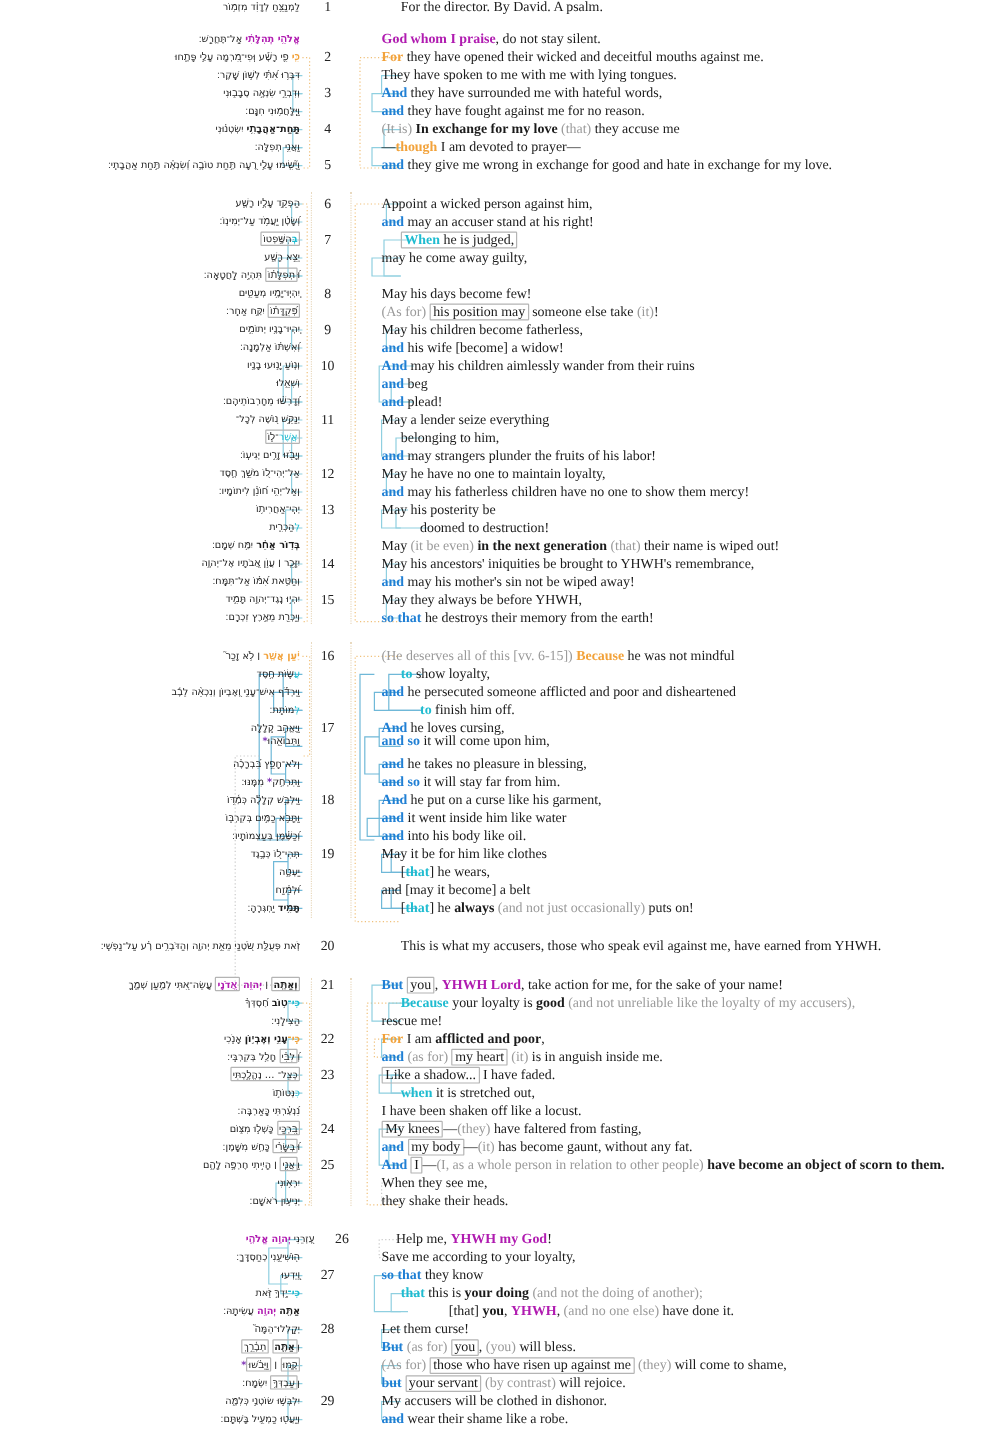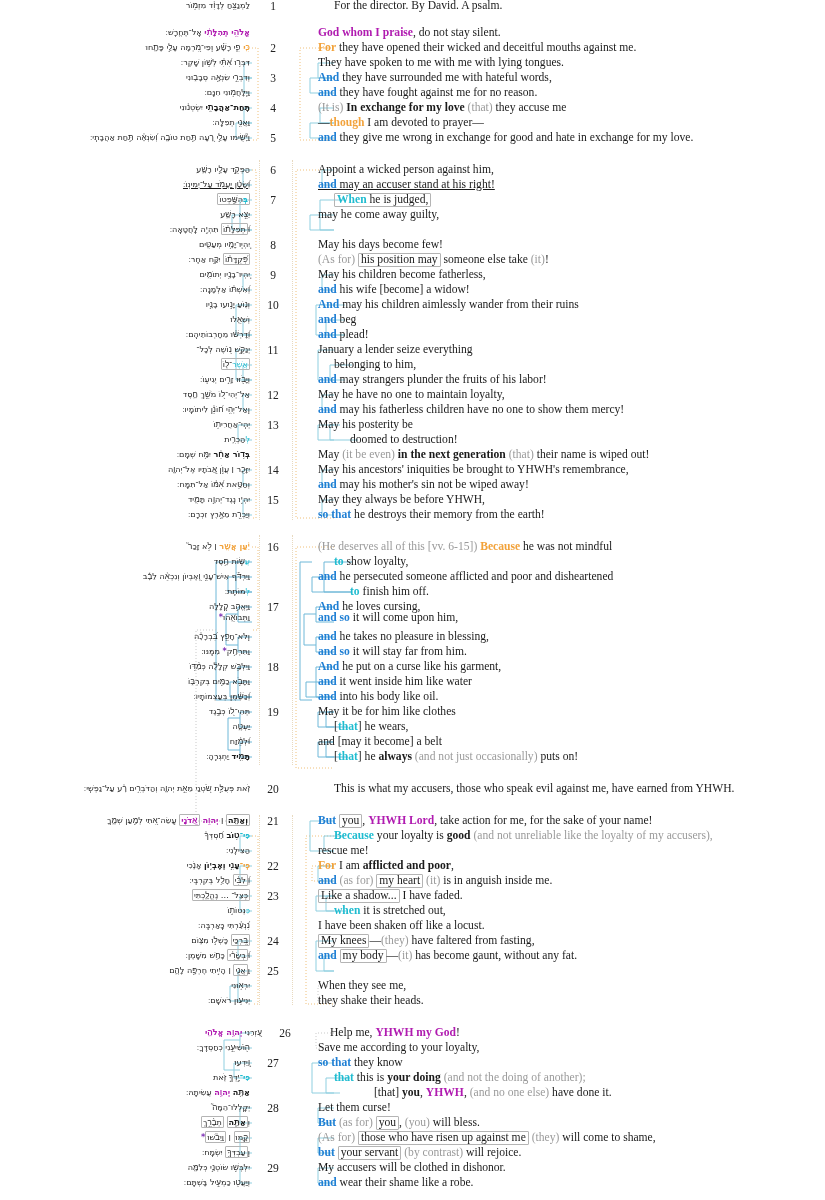--- a/index.html
+++ b/index.html
@@ -240,21 +240,21 @@
       <div class="line" style="top: 130px;">
         <div class="heb">וַיָּ֘שִׂ֤ימוּ עָלַ֣י רָ֭עָה תַּ֣חַת טוֹבָ֑ה וְ֝שִׂנְאָ֗ה תַּ֣חַת אַהֲבָתִֽי׃</div>
         <div class="vnum">5</div>
         <div class="eng"><span class="i1"><span class="cj-blue">and</span> they give me wrong in exchange for good and hate in exchange for my love.</span></div>
       </div>
       <div class="line" style="top: 162px;">
         <div class="heb">הַפְקֵ֣ד עָלָ֣יו רָשָׁ֑ע</div>
         <div class="vnum">6</div>
         <div class="eng"><span class="i1">Appoint a wicked person against him,</span></div>
       </div>
-      <div class="line" style="top: 177px; text-decoration: underline;">
+      <div class="line" style="top: 177px;">
         <div class="heb">וְ֝שָׂטָ֗ן יַעֲמֹ֥ד עַל־יְמִינֽוֹ׃</div>
         <div class="vnum"></div>
         <div class="eng"><span class="i1"><span class="cj-blue">and</span> may an accuser stand at his right!</span></div>
       </div>
       <div class="line" style="top: 192px;">
         <div class="heb"><span class="hbox"><span class="hb-cyan hb-bold">בְּ</span>הִשָּׁ֣פְטוֹ</span></div>
         <div class="vnum">7</div>
         <div class="eng"><span class="i2"><span class="boxed"><span class="hl-cyan">When</span> he is judged,</span></span></div>
       </div>
       <div class="line" style="top: 207px;">
@@ -297,21 +297,21 @@
         <div class="eng"><span class="i1"><span class="cj-blue">and</span> beg</span></div>
       </div>
       <div class="line" style="top: 327px;">
         <div class="heb">וְ֝דָרְשׁ֗וּ מֵחָרְבוֹתֵיהֶֽם׃</div>
         <div class="vnum"></div>
         <div class="eng"><span class="i1"><span class="cj-blue">and</span> plead!</span></div>
       </div>
       <div class="line" style="top: 342px;">
         <div class="heb">יְנַקֵּ֣שׁ נ֭וֹשֶׁה לְכָל־</div>
         <div class="vnum">11</div>
-        <div class="eng"><span class="i1">January a lender seize everything</span></div>
+        <div class="eng"><span class="i1">May a lender seize everything</span></div>
       </div>
       <div class="line" style="top: 357px;">
         <div class="heb"><span class="hbox"><span class="hb-cyan">אֲשֶׁר</span>־ל֑וֹ</span></div>
         <div class="vnum"></div>
         <div class="eng"><span class="i2">belonging to him,</span></div>
       </div>
       <div class="line" style="top: 372px;">
         <div class="heb">וְיָבֹ֖זּוּ זָרִ֣ים יְגִיעֽוֹ׃</div>
         <div class="vnum"></div>
         <div class="eng"><span class="i1"><span class="cj-blue">and</span> may strangers plunder the fruits of his labor!</span></div>
@@ -487,20 +487,21 @@
         <div class="eng"><span class="i1"><span class="boxed">My knees</span>—<span class="paren">(they)</span> have faltered from fasting,</span></div>
       </div>
       <div class="line" style="top: 948px;">
         <div class="heb">וּ֝<span class="hbox">בְשָׂרִ֗י</span> כָּחַ֥שׁ מִשָּֽׁמֶן׃</div>
         <div class="vnum"></div>
         <div class="eng"><span class="i1"><span class="cj-blue">and</span> <span class="boxed">my body</span>—<span class="paren">(it)</span> has become gaunt, without any fat.</span></div>
       </div>
       <div class="line" style="top: 963px;">
         <div class="heb">וַ<span class="hbox">אֲנִ֤י</span> ׀ הָיִ֣יתִי חֶרְפָּ֣ה לָהֶ֑ם</div>
         <div class="vnum">25</div>
+        <div class="eng"><span class="i1"><span class="cj-blue">And</span> <span class="boxed">I</span>—<span class="paren">(I, as a whole person in relation to other people)</span> <span class="bold">have become an object of scorn to them.</span></span></div>
       </div>
       <div class="line" style="top: 978px;">
         <div class="heb">יִרְא֥וּנִי</div>
         <div class="vnum"></div>
         <div class="eng"><span class="i1">When they see me,</span></div>
       </div>
       <div class="line" style="top: 993px;">
         <div class="heb">יְנִיע֥וּן רֹאשָֽׁם׃</div>
         <div class="vnum"></div>
         <div class="eng"><span class="i1">they shake their heads.</span></div>

